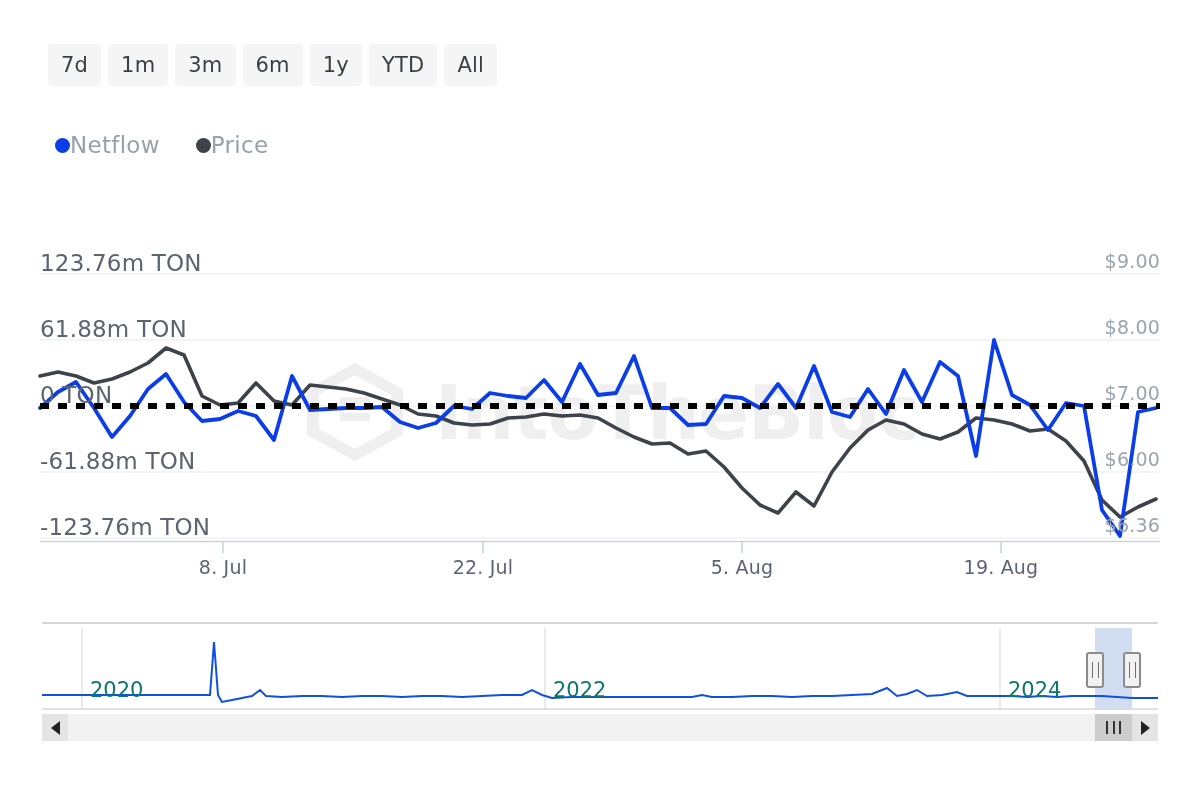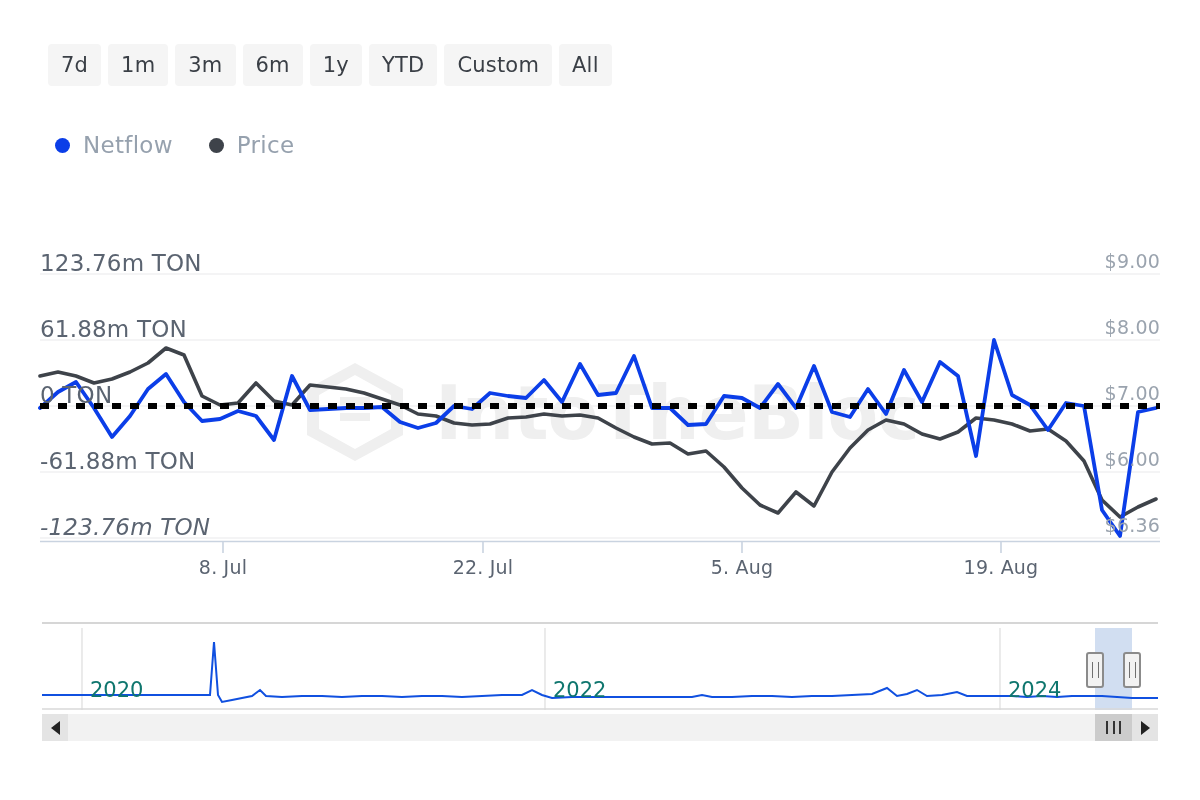--- a/index.html
+++ b/index.html
@@ -52,21 +52,20 @@
     position: absolute;
     left: 55px;
     top: 132px;
     display: flex;
     align-items: center;
     gap: 36px;
   }
   .legend-item {
     display: flex;
     align-items: center;
-    gap: 13px;
     cursor: pointer;
   }
   .legend-dot {
     width: 15px;
     height: 15px;
     border-radius: 50%;
     display: inline-block;
   }
   .legend-label {
     font-size: 23px;
@@ -225,21 +224,20 @@
 
 <div id="root">
 
   <div class="range-bar">
     <div class="range-btn">7d</div>
     <div class="range-btn">1m</div>
     <div class="range-btn">3m</div>
     <div class="range-btn">6m</div>
     <div class="range-btn">1y</div>
     <div class="range-btn">YTD</div>
-    <div class="range-btn">Custom</div>
     <div class="range-btn">All</div>
   </div>
 
   <div class="legend">
     <div class="legend-item">
       <span class="legend-dot" style="background:#0b3ee8"></span>
       <span class="legend-label">Netflow</span>
     </div>
     <div class="legend-item">
       <span class="legend-dot" style="background:#3e434a"></span>
@@ -283,21 +281,21 @@
       <polyline fill="none" stroke="#0b3ee8" stroke-width="3.8" stroke-linejoin="round" stroke-linecap="round" points="40,408 58,392 76,382 94,408 112,437 130,416 148,389 166,374 184,402 202,421 220,419 238,411 256,416 274,440 292,376 310,410 328,409 346,408 364,408 382,407 400,422 418,428 436,423 454,406 472,409 490,393 508,396 526,398 544,380 562,402 580,364 598,395 616,393 634,356 652,408 670,408 688,425 706,424 724,396 742,398 760,408 778,384 796,408 814,366 832,412 850,417 868,389 886,414 904,370 922,402 940,362 958,376 976,456 994,340 1012,395 1030,405 1048,430 1066,403 1084,406 1102,510 1120,536 1138,412 1156,408"></polyline>
 
       <line x1="40" y1="406" x2="1160" y2="406" stroke="#000000" stroke-width="6" stroke-linecap="butt" stroke-dasharray="9 9"></line>
     </svg>
   </div>
 
   <div class="axis-label-left" style="left:40px; top:250px;">123.76m TON</div>
   <div class="axis-label-left" style="left:40px; top:316px;">61.88m TON</div>
   <div class="axis-label-left" style="left:40px; top:382px;">0 TON</div>
   <div class="axis-label-left" style="left:40px; top:448px;">-61.88m TON</div>
-  <div class="axis-label-left" style="left:40px; top:514px;font-style:italic;">-123.76m TON</div>
+  <div class="axis-label-left" style="left:40px; top:514px;">-123.76m TON</div>
 
   <div class="axis-label-right" style="right:40px; top:250px;">$9.00</div>
   <div class="axis-label-right" style="right:40px; top:316px;margin-left:17px;">$8.00</div>
   <div class="axis-label-right" style="right:40px; top:382px;margin-left:25px;">$7.00</div>
   <div class="axis-label-right" style="right:40px; top:448px;">$6.00</div>
   <div class="axis-label-right" style="right:40px; top:514px;">$6.36</div>
 
   <div class="axis-label-x" style="left:223px; top:556px;">8. Jul</div>
   <div class="axis-label-x" style="left:483px; top:556px;">22. Jul</div>
   <div class="axis-label-x" style="left:742px; top:556px;">5. Aug</div>

